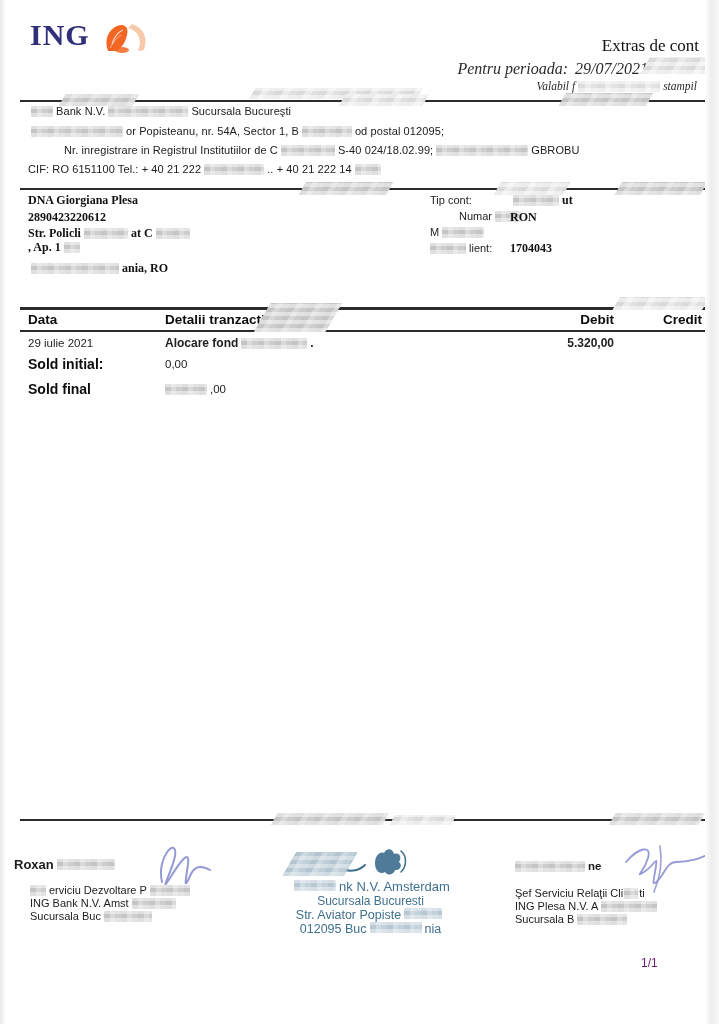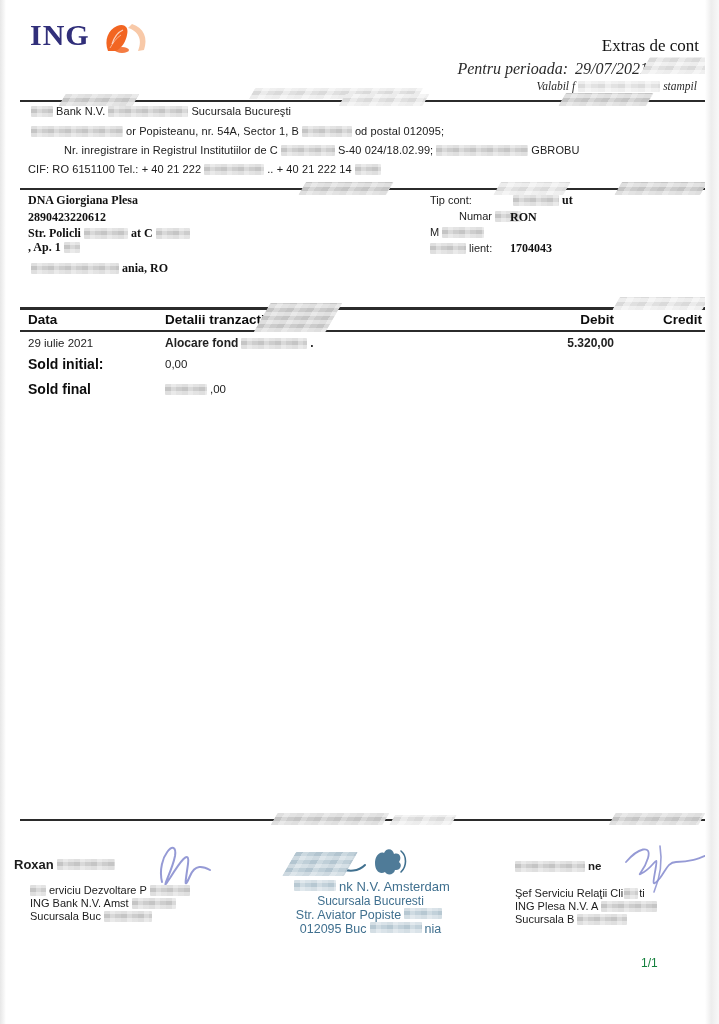--- a/index.html
+++ b/index.html
@@ -279,17 +279,17 @@
   </div>
   <div class="line" style="left:515px;top:900px;font-size:11px;">
     <span>ING Plesa N.V. A</span>
     <span class="redact" style="width:56px;"></span>
   </div>
   <div class="line" style="left:515px;top:913px;font-size:11px;">
     <span>Sucursala B</span>
     <span class="redact" style="width:50px;"></span>
   </div>
 
-  <div class="line" style="left:641px;top:956px;font-size:12px;color:#15803d;">
+  <div class="line" style="left:641px;top:956px;font-size:12px;color:#701a75;">
     <span>1/1</span>
   </div>
 
 </div>
 
 </body></html>

